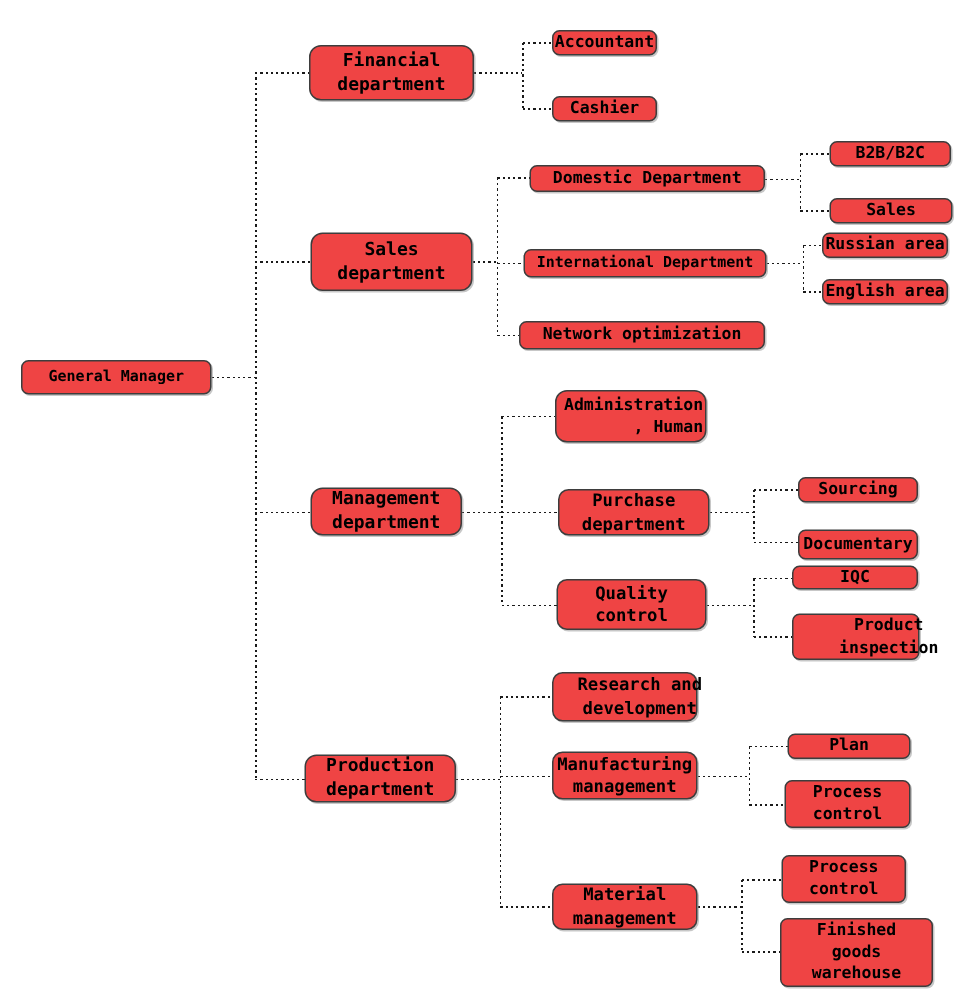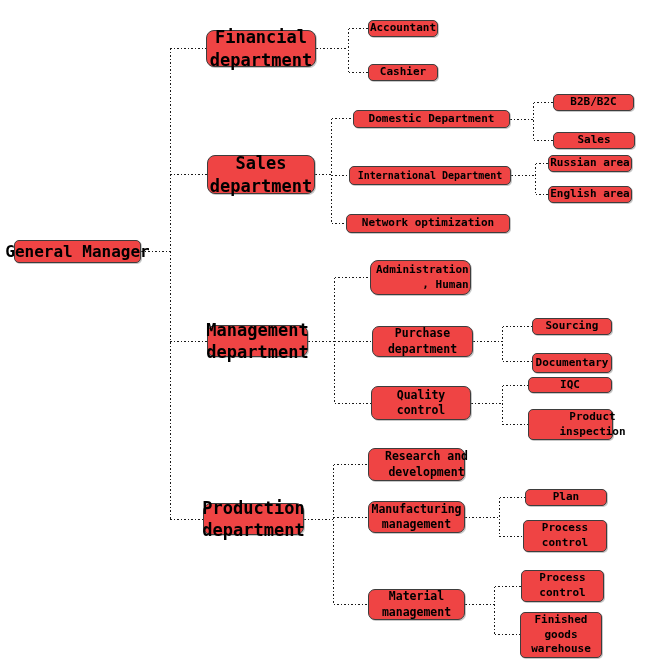--- a/index.html
+++ b/index.html
@@ -9,22 +9,22 @@
   }
   .connectors{position:absolute;left:0;top:0;z-index:1;}
   .node{
     position:absolute;z-index:2;box-sizing:border-box;
     display:flex;align-items:center;justify-content:center;
     text-align:center;white-space:pre;
     font-weight:bold;font-size:11px;line-height:1.32;color:#000;
     background:#ef4444;border:1.5px solid #3d3d3d;border-radius:5px;
     box-shadow:1px 1px 0 rgba(130,130,130,0.45);
   }
-  .node.xl{font-size:16px;border-radius:5px;}
-  .node.lg{font-size:17px;border-radius:8px;}
+  .node.xl{font-size:10px;border-radius:5px;}
+  .node.lg{font-size:12px;border-radius:8px;}
   .node.md{font-size:11.5px;border-radius:7px;}
   .node.sm{font-size:10px;}
   .node.alignleft{justify-content:flex-start;text-align:left;padding-left:5px;border-radius:8px;}
 </style>
 </head>
 <body>
 
 <div class="canvas">
 
   <svg class="connectors" width="653" height="672" viewBox="0 0 653 672" shape-rendering="crispEdges">
@@ -117,17 +117,17 @@
 development</div>
   <div class="node md" style="left:368px;top:501px;width:97px;height:32px;">Manufacturing
 management</div>
   <div class="node" style="left:525px;top:489px;width:82px;height:17px;">Plan</div>
   <div class="node" style="left:523px;top:520px;width:84px;height:32px;">Process
 control</div>
   <div class="node md" style="left:368px;top:589px;width:97px;height:31px;">Material
 management</div>
   <div class="node" style="left:521px;top:570px;width:83px;height:32px;">Process
 control</div>
-  <div class="node" style="left:520px;top:612px;width:82px;height:46px;">Finished
+  <div class="node" style="left:520px;top:612px;width:102px;height:46px;">Finished
 goods
 warehouse</div>
 
 </div>
 
 </body></html>

